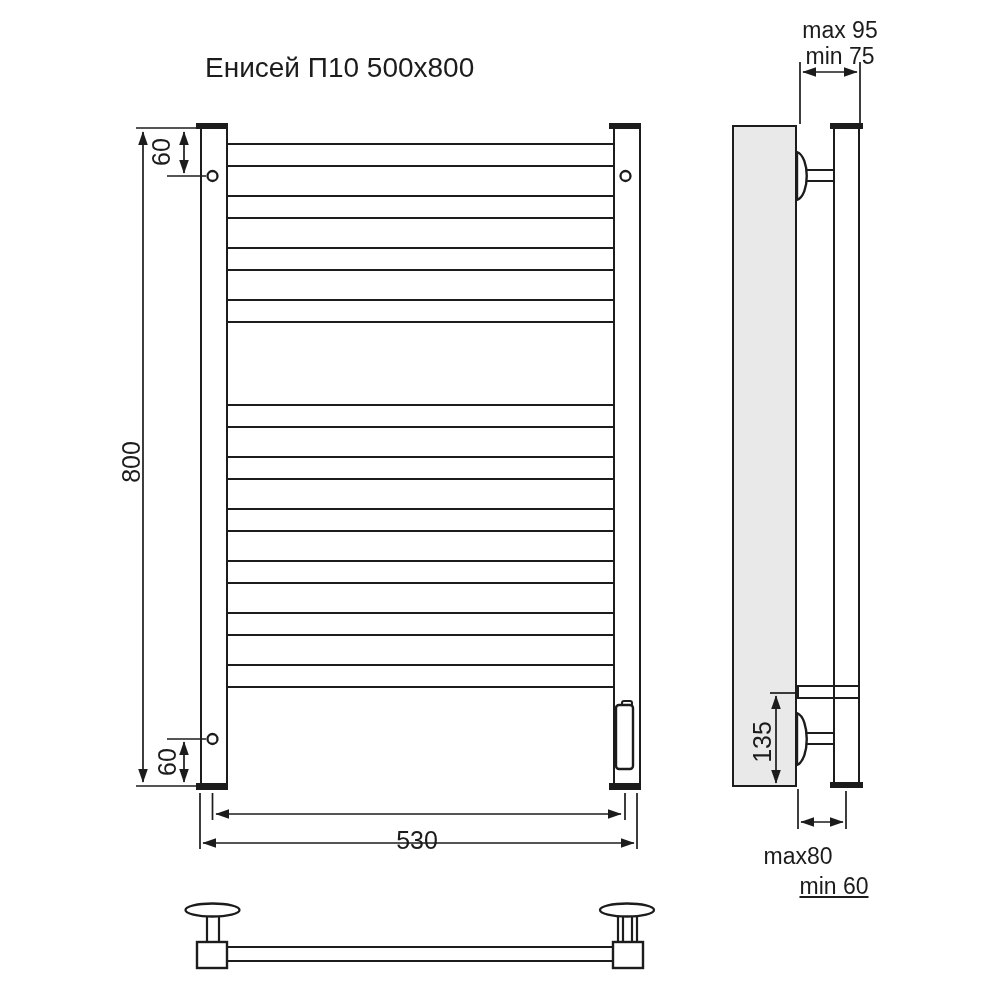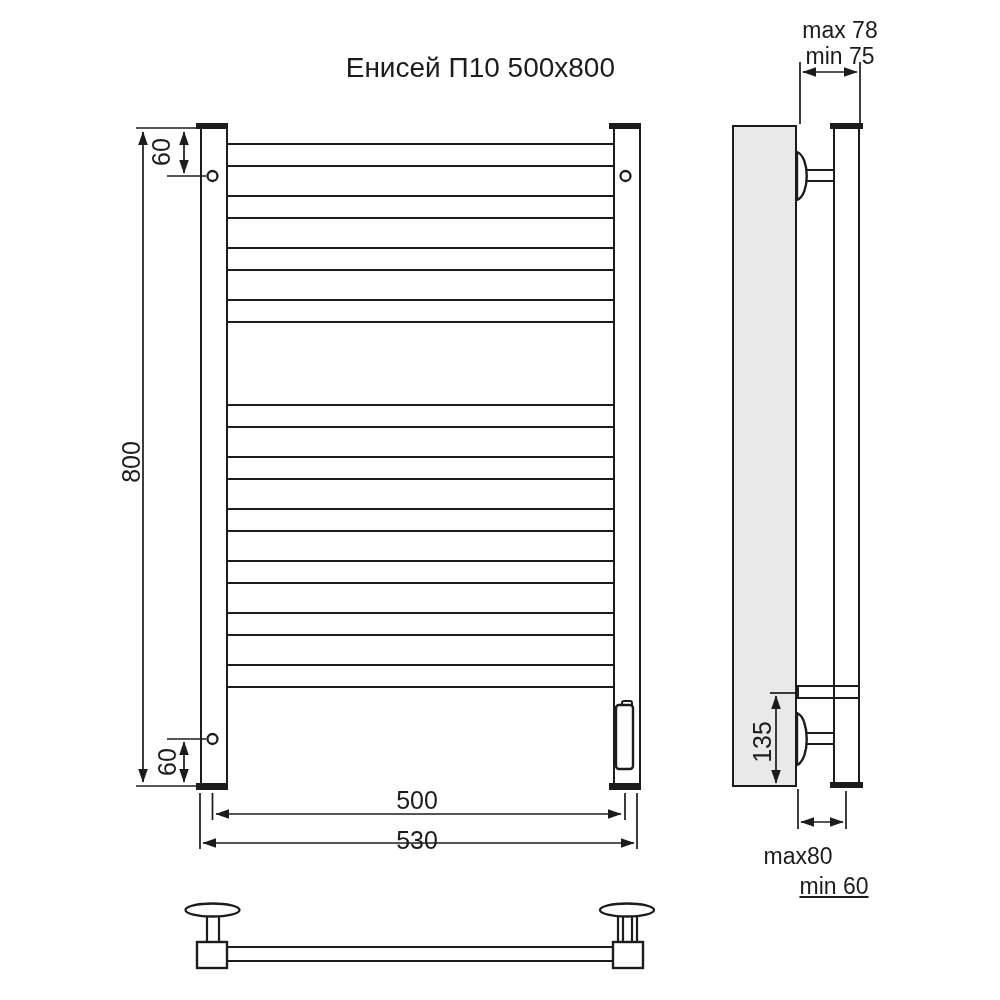--- a/index.html
+++ b/index.html
@@ -4,21 +4,21 @@
 <style>
   :root { --line:#1c1c1c; --wall:#e9e9e9; --bg:#ffffff; }
   html,body { margin:0; padding:0; background:var(--bg); }
   .canvas {
     position:relative; width:1000px; height:1000px; background:var(--bg);
     font-family:"Liberation Sans", sans-serif; color:var(--line); overflow:hidden;
   }
   .abs { position:absolute; }
   .title {
     left:205px; top:52px; width:410px; height:34px;
-    font-size:28px; text-align:right; white-space:nowrap;
+    font-size:28px; text-align:left; white-space:nowrap;
   }
   
   .post { background:#fff; border:2.4px solid var(--line); z-index:3; }
   .post-left  { left:200px; top:127px; width:24px; height:658px; }
   .post-right { left:613px; top:127px; width:24px; height:658px; }
   .cap { background:var(--line); z-index:4; }
   .cap-tl { left:196px; top:123px; width:32px; height:6px; }
   .cap-bl { left:196px; top:783px; width:32px; height:7px; }
   .cap-tr { left:609px; top:123px; width:32px; height:6px; }
   .cap-br { left:609px; top:783px; width:32px; height:7px; }
@@ -157,21 +157,20 @@
       <path d="M227,947 H613" class="thin"></path>
       <path d="M227,961 H613" class="thin"></path>
       <rect x="197" y="942" width="30" height="26" class="obj"></rect>
       <rect x="613" y="942" width="30" height="26" class="obj"></rect>
     </g>
   </svg>
 
   <div class="abs dim rot" style="left:100px; top:449px; width:60px; height:26px;">800</div>
   <div class="abs dim rot" style="left:135px; top:139px; width:50px; height:26px;">60</div>
   <div class="abs dim rot" style="left:141px; top:749px; width:50px; height:26px;">60</div>
-  <div class="abs dim" style="left:342px; top:786px; width:150px;">500</div>
   <div class="abs dim" style="left:342px; top:816px; width:150px;margin-top:10px;">530</div>
-  <div class="abs dim dim-sm" style="left:770px; top:17px; width:140px;">max 78</div>
+  <div class="abs dim dim-sm" style="left:770px; top:17px; width:140px;">max 95</div>
   <div class="abs dim dim-sm" style="left:770px; top:43px; width:140px;">min 75</div>
   <div class="abs dim rot" style="left:731px; top:729px; width:60px; height:26px;">135</div>
   <div class="abs dim dim-sm" style="left:728px; top:843px; width:140px;">max80</div>
   <div class="abs dim dim-sm" style="left:764px; top:873px; width:140px;text-decoration:underline;">min 60</div>
 
 </div>
 
 </body></html>

